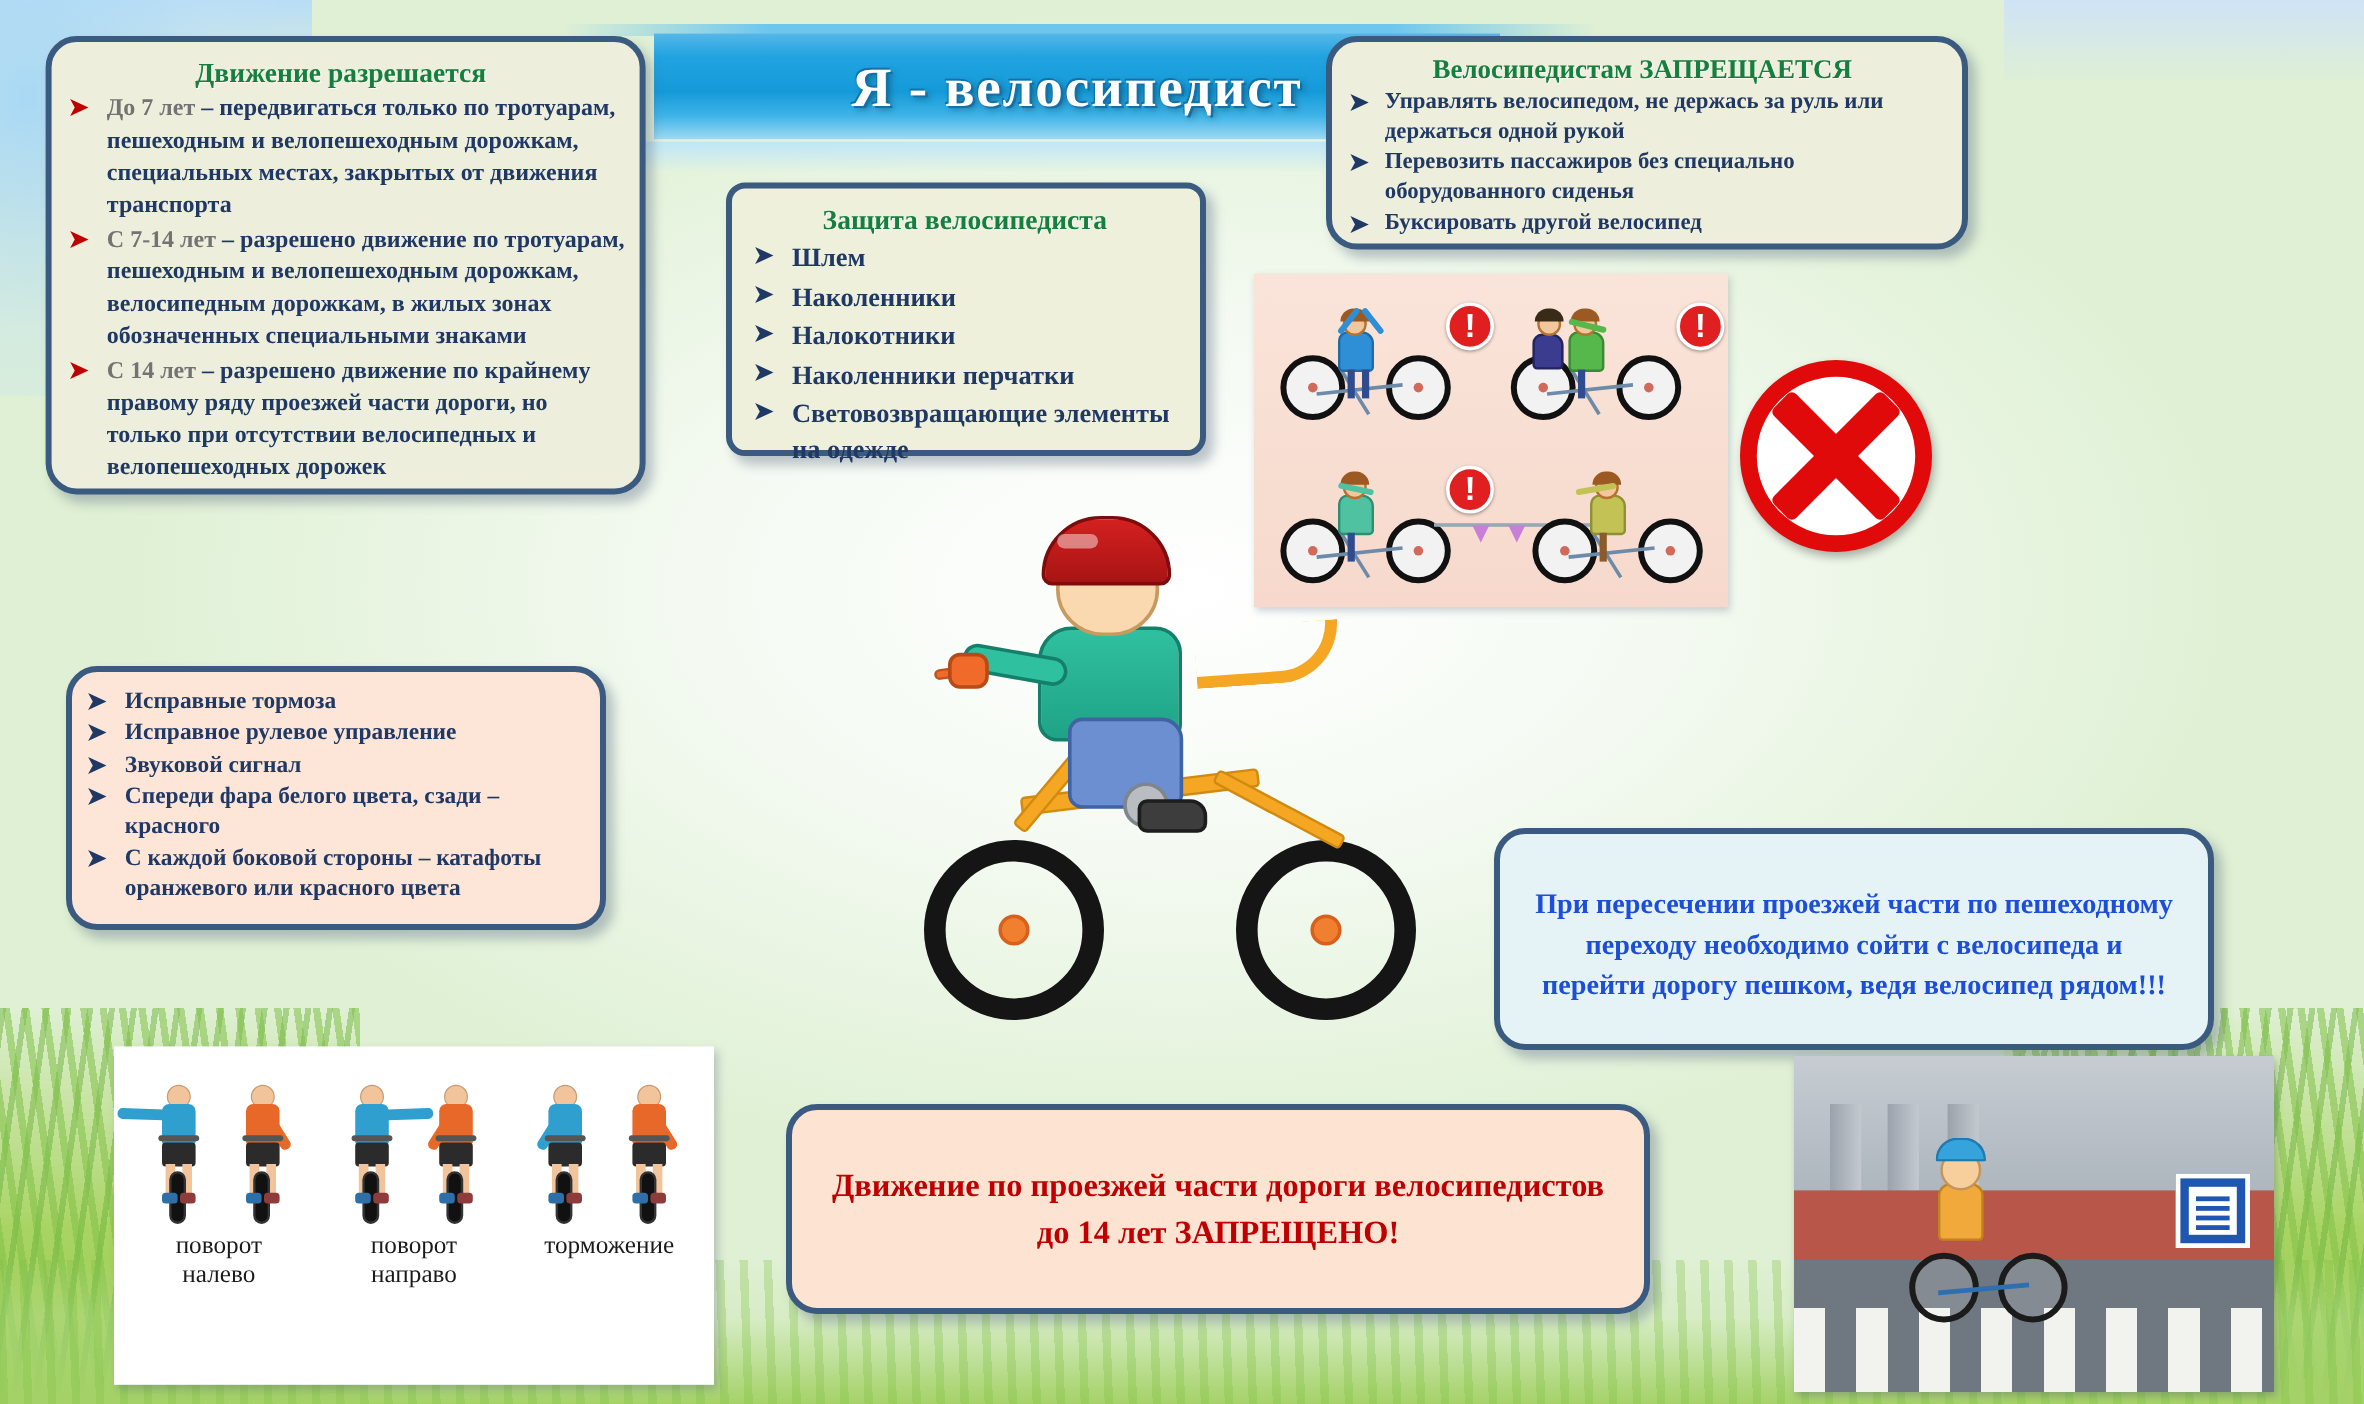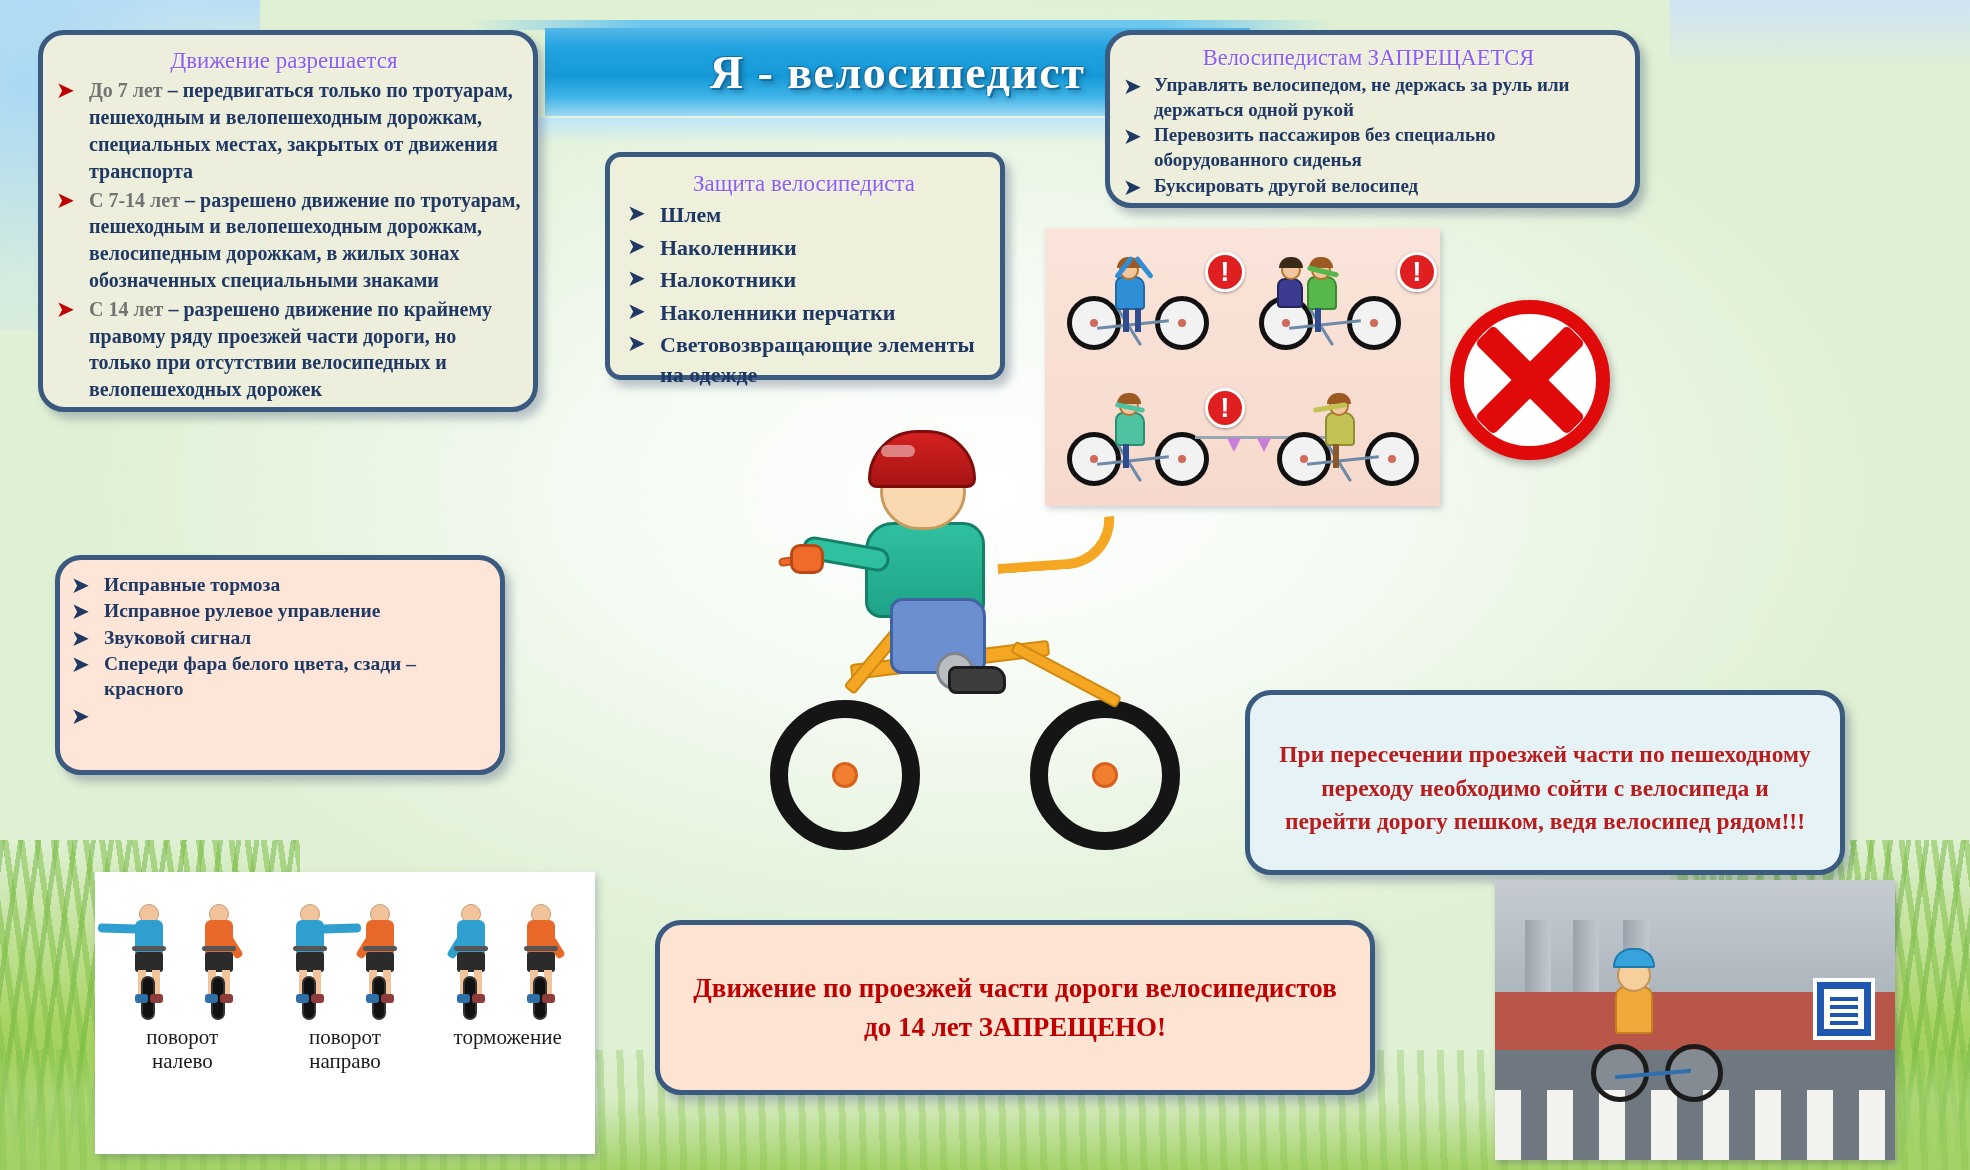--- a/index.html
+++ b/index.html
@@ -107,22 +107,22 @@
     box-shadow: 6px 7px 9px rgba(90,105,130,.38);
   }
   .card.cream  { background: #edeedb; }
   .card.peach  { background: #fde6d7; }
   .card.peach2 { background: #fde3d2; }
   .card.mint   { background: #eef0dc; border-radius: 16px; }
   .card.ice    { background: #e6f3f6; }
 
   .card-title {
     text-align: center;
-    color: #8b5cf6;
-    font-weight: normal;
+    color: #15803d;
+    font-weight: bold;
     font-size: 23px;
     line-height: 1.15;
     margin-bottom: 3px;
     text-shadow: 1px 1px 0 rgba(255,255,255,.8);
   }
 
   ul.bullets { list-style: none; }
   ul.bullets li {
     position: relative;
     padding-left: 42px;
@@ -173,21 +173,21 @@
   #card-forbidden ul.bullets li { font-size: 19px; line-height: 1.3; padding-left: 38px; }
   #card-forbidden ul.bullets li .arrow { left: 8px; }
 
   #card-crossing {
     left: 1245px; top: 690px; width: 600px; height: 185px;
     padding: 22px 26px;
     display: flex; align-items: center; justify-content: center;
   }
   #card-crossing p {
     text-align: center;
-    color: #b91c1c;
+    color: #1d4ed8;
     font-weight: bold;
     font-size: 23.5px;
     line-height: 1.42;
     margin-top: 12px;
   }
 
   #card-ban {
     left: 655px; top: 920px; width: 720px; height: 175px;
     padding: 24px;
     display: flex; align-items: center; justify-content: center;
@@ -626,20 +626,21 @@
       <li>
         <span class="arrow">➤</span>
         <span>Звуковой сигнал</span>
       </li>
       <li>
         <span class="arrow">➤</span>
         <span>Спереди фара белого цвета, сзади – красного</span>
       </li>
       <li>
         <span class="arrow">➤</span>
+        <span>С каждой боковой стороны – катафоты оранжевого или красного цвета</span>
       </li>
     </ul>
   </div>
 
   <div class="card ice" id="card-crossing">
     <p>При пересечении проезжей части по пешеходному переходу необходимо сойти с велосипеда и перейти дорогу пешком, ведя велосипед рядом!!!</p>
   </div>
 
   <div class="card peach2" id="card-ban">
     <p>Движение по проезжей части дороги велосипедистов до 14 лет ЗАПРЕЩЕНО!</p>

